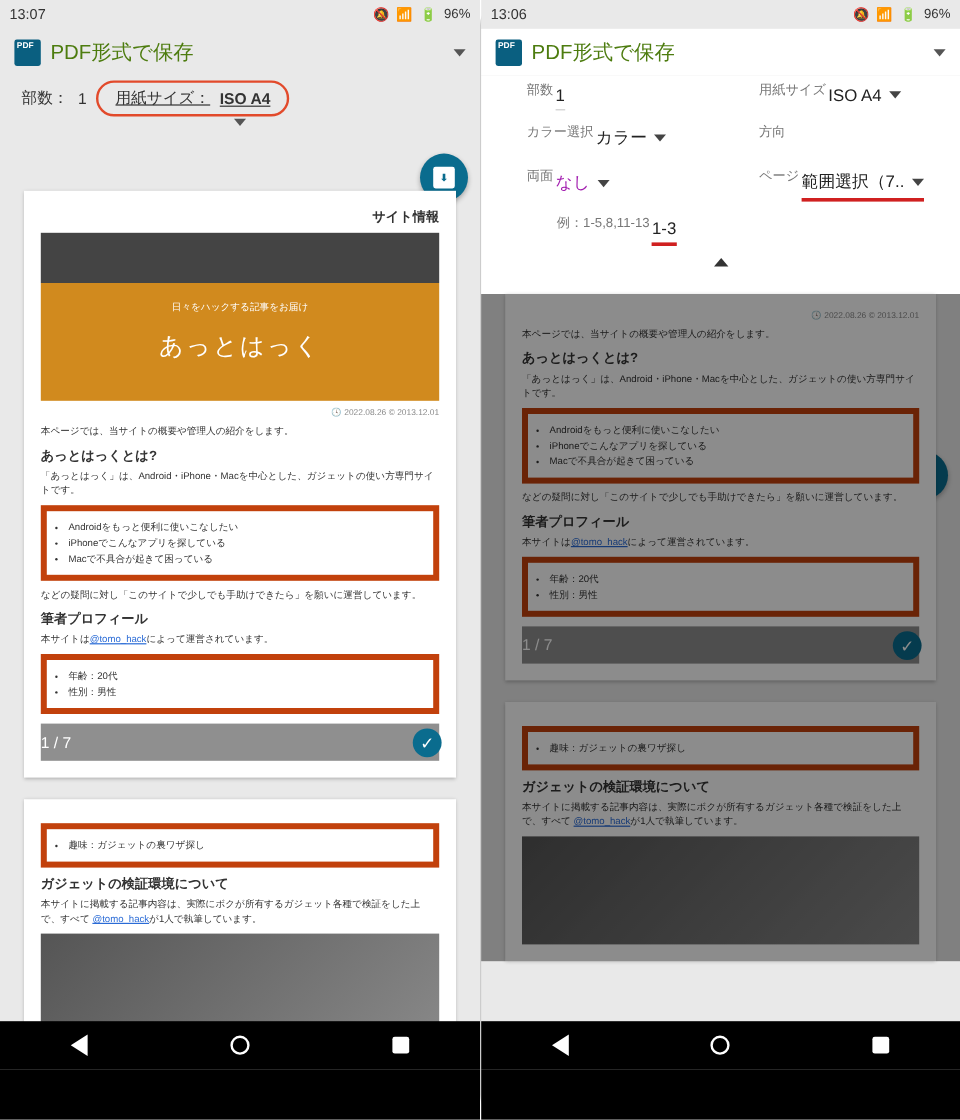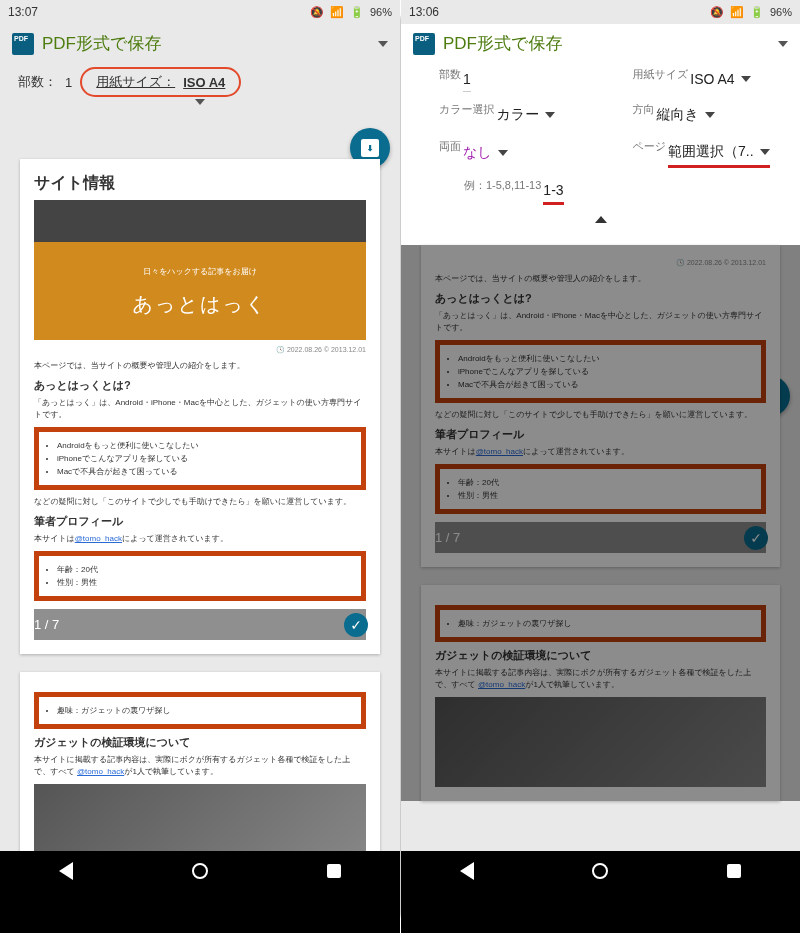--- a/index.html
+++ b/index.html
@@ -22,22 +22,22 @@
   
   .opts-row { display: flex; align-items: center; padding: 4px 10px 6px 18px; gap: 8px; font-size: 13px; color: #333; background:#e9e9e9; }
   .pill { border: 2px solid #e24a2b; border-radius: 18px; padding: 4px 14px; display: flex; gap: 8px; align-items:center;text-decoration:underline; }
   .expand-chev { text-align:center; padding:2px 0 6px; background:#e9e9e9; }
 
   
   .fab { position: absolute; right: 10px; width: 40px; height: 40px; border-radius: 50%; background: #0a6c8e; display:flex; align-items:center; justify-content:center; color:#fff; font-size:10px; font-weight:bold; box-shadow:0 2px 4px rgba(0,0,0,.3); }
   .fab .inner { width:18px; height:18px; background:#fff; border-radius:2px; display:flex; align-items:center; justify-content:center; color:#0a6c8e; font-size:8px; }
   .preview-inner { padding: 0 20px; }
   .page-card { background:#fff; margin: 30px 0 0 0; box-shadow: 0 1px 3px rgba(0,0,0,.25); padding: 14px; font-size: 9px; color:#333; position:relative; }
-  .page-card h4 { font-size: 16px; font-weight: bold; margin-bottom: 6px; }
-  .hero { height:140px; background: linear-gradient(#444 0 30%, #d18a1e 30% 100%); color:#fff; display:flex; flex-direction:column; align-items:center; justify-content:flex-end; padding:14px 8px 22px; gap:14px; margin-bottom:6px; }
+  .page-card h4 { font-size: 11px; font-weight: bold; margin-bottom: 6px; text-align: right; }
+  .hero { height:140px; background: linear-gradient(#444 0 30%, #d18a1e 30% 100%); color:#fff; display:flex; flex-direction:column; align-items:center; justify-content:flex-end; padding:14px 8px 32px; gap:14px; margin-bottom:6px; }
   .hero .tag { font-size:8px; }
   .hero .big { font-size:20px; letter-spacing:2px; }
   .datestamp { text-align:right; font-size:7px; color:#888; margin-bottom:6px; }
   .sec-title { font-size:11px; font-weight:bold; margin:6px 0 4px; }
   .box { border:5px solid #c2410c; padding:6px 8px; margin:6px 0; }
   .box li { font-size:8px; margin:2px 0 2px 10px; list-style: disc; }
   .tiny { font-size:8px; line-height:1.5; }
   .link { color:#2a6bd6; text-decoration: underline; }
   .page-num-bar { background:#8f8f8f; color:#fff; text-align:left; padding:8px 0; font-size:13px; position:relative; margin-top:8px; }
   .check { position:absolute; right:-2px; top:4px; width:24px; height:24px; border-radius:50%; background:#0a6c8e; display:flex; align-items:center; justify-content:center; color:#fff; font-size:14px; }
@@ -187,21 +187,20 @@
         <div class="field">
           <span class="lbl">用紙サイズ</span>
           <span class="val drop">ISO A4</span>
         </div>
         <div class="field">
           <span class="lbl">カラー選択</span>
           <span class="val drop">カラー</span>
         </div>
         <div class="field">
           <span class="lbl">方向</span>
-          <span class="val drop">縦向き</span>
         </div>
         <div class="field disabled">
           <span class="lbl">両面</span>
           <span class="val drop">なし</span>
         </div>
         <div class="field">
           <span class="lbl">ページ</span>
           <span class="val drop red-underline">範囲選択（7..</span>
         </div>
         <div class="field" style="grid-column:1 / span 1;justify-content:center;">

